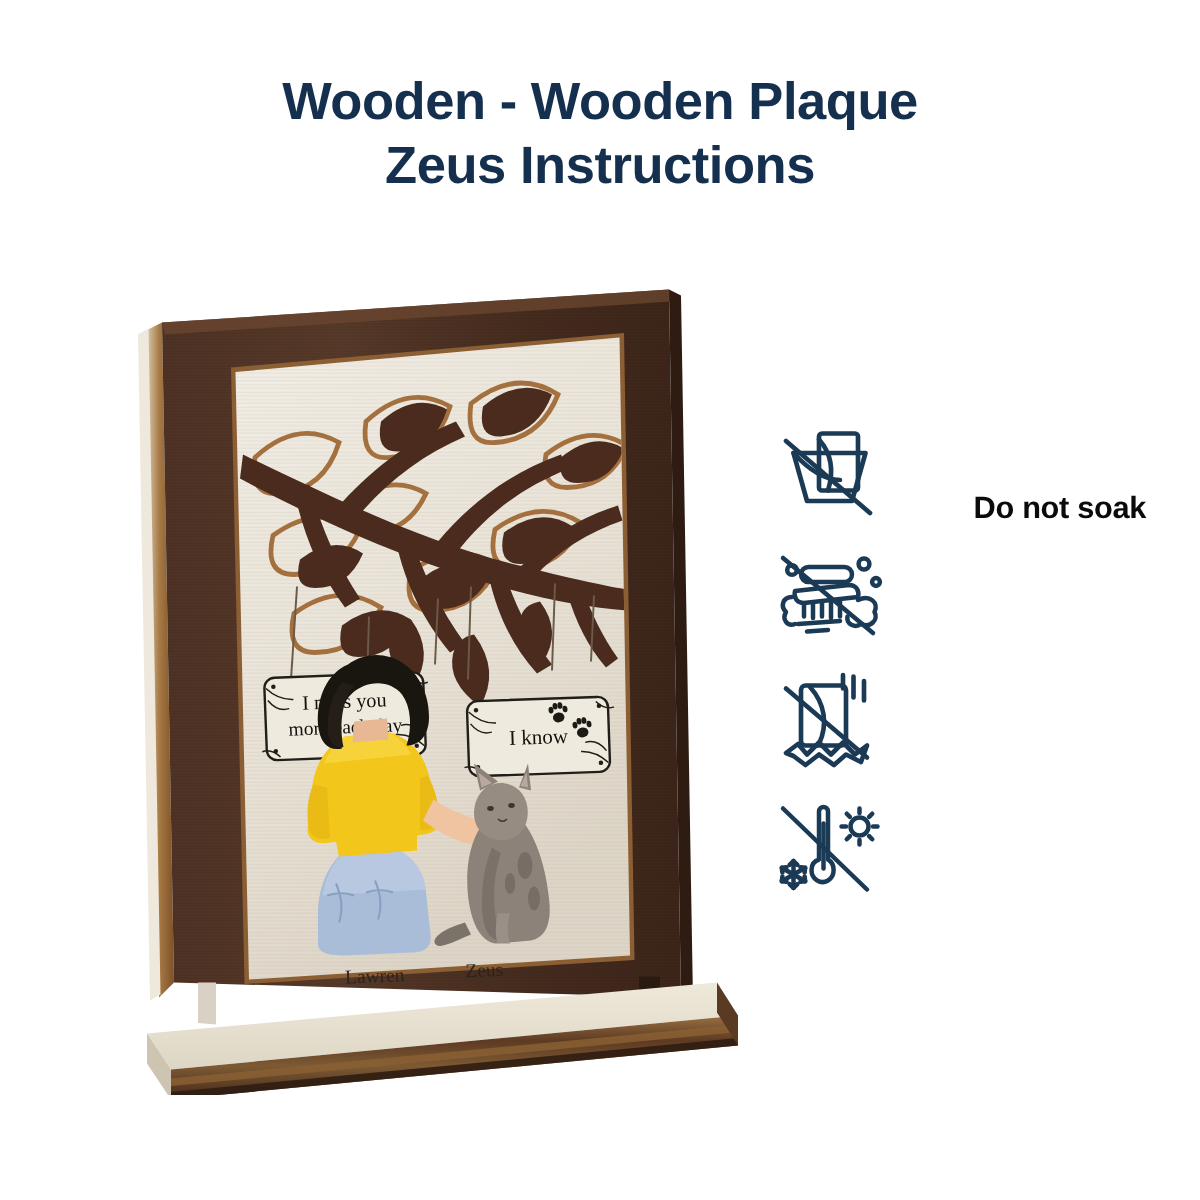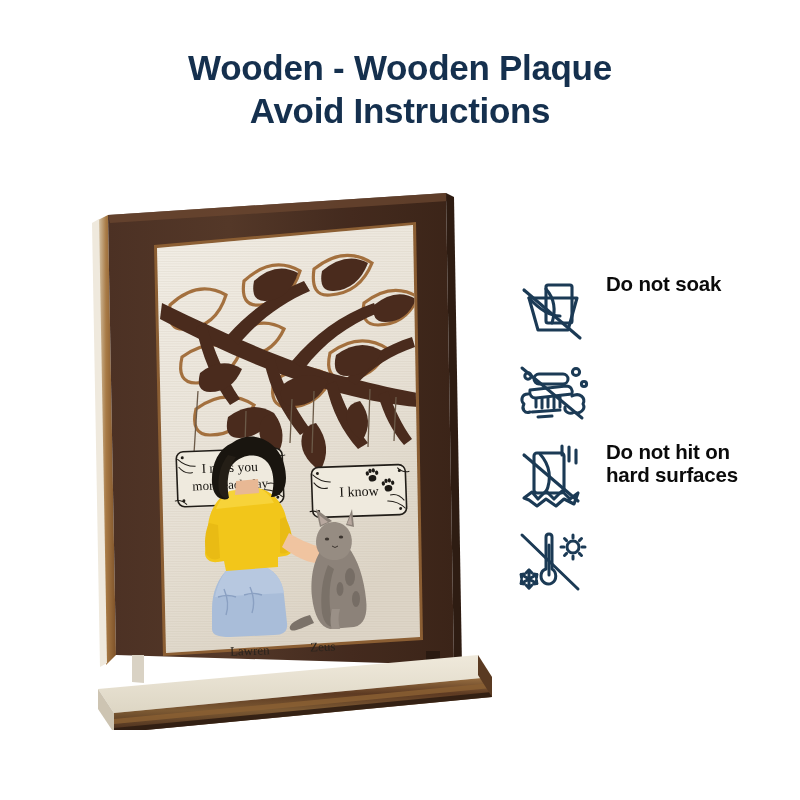--- a/index.html
+++ b/index.html
@@ -26,23 +26,24 @@
 
   
   .plaque-wrap{position:absolute;left:78px;top:185px;width:420px;height:545px;}
 
   .plaque-svg{position:absolute;left:0;top:0;}
 
   
   .care-list{position:absolute;left:512px;top:272px;width:288px;}
   .care-row{
     position:relative;
-    display:flex;align-items:flex-start;
+    display:flex;align-items:flex-end;
     height:78px;
     margin-bottom:6px;
+    gap:43px;
   }
   .care-icon{
     width:82px;min-width:82px;height:74px;
     display:flex;align-items:center;justify-content:center;
   }
   .care-label{
     margin-left:12px;
     color:#0b0b0b;
     font-weight:bold;
     font-size:20.5px;
@@ -51,21 +52,21 @@
   }
   .care-label .l2{display:block;}
 </style>
 </head>
 <body>
 
 <div id="stage">
 
   <div class="title-block">
     <span class="title-line">Wooden - Wooden Plaque</span>
-    <span class="title-line">Avoid Instructions</span>
+    <span class="title-line">Zeus Instructions</span>
   </div>
 
   <div class="plaque-wrap">
     <svg class="plaque-svg" width="420" height="545" viewBox="0 0 420 545">
       <defs>
         <linearGradient id="woodDark" x1="0" y1="0" x2="1" y2="0">
           <stop offset="0%" stop-color="#4f3325"></stop>
           <stop offset="35%" stop-color="#573a29"></stop>
           <stop offset="70%" stop-color="#462c1f"></stop>
           <stop offset="100%" stop-color="#3d2519"></stop>
@@ -369,24 +370,20 @@
 
             <path d="M53,6 L53,20 M60,9 L60,22 M46,5 L46,14"></path>
 
             <path d="M8,57 L16,51 L22,58 L30,50 L38,58 L46,50 L54,58 L62,52
                      L58,63 L48,58 L40,65 L30,58 L21,65 L13,59 Z"></path>
 
             <line x1="8" y1="14" x2="62" y2="60"></line>
           </g>
         </svg>
       </div>
-      <div class="care-label">
-        <span>Do not hit on</span>
-        <span class="l2">hard surfaces</span>
-      </div>
     </div>
 
     <div class="care-row">
       <div class="care-icon">
         <svg width="74" height="72" viewBox="0 0 74 72">
           <g fill="none" stroke="#1b3a55" stroke-width="3" stroke-linecap="round" stroke-linejoin="round">
 
             <path d="M30,12 C30,8 36,8 36,12 L36,44 C41,47 41,55 36,58
                      C31,61 25,57 25,51 C25,47 27,45 30,44 Z"></path>
             <line x1="33" y1="20" x2="33" y2="50"></line>

